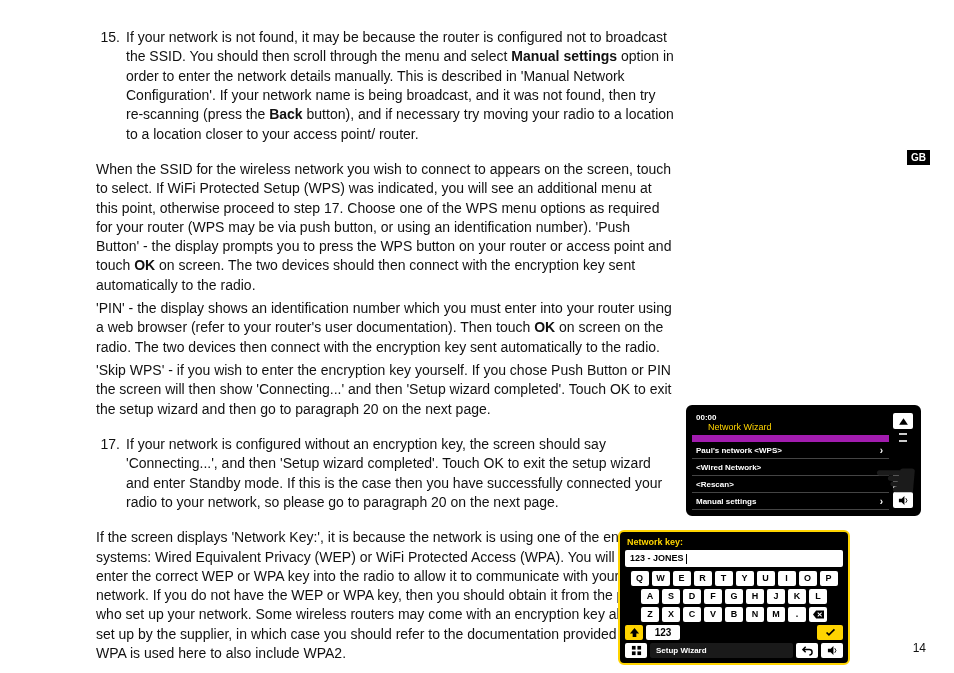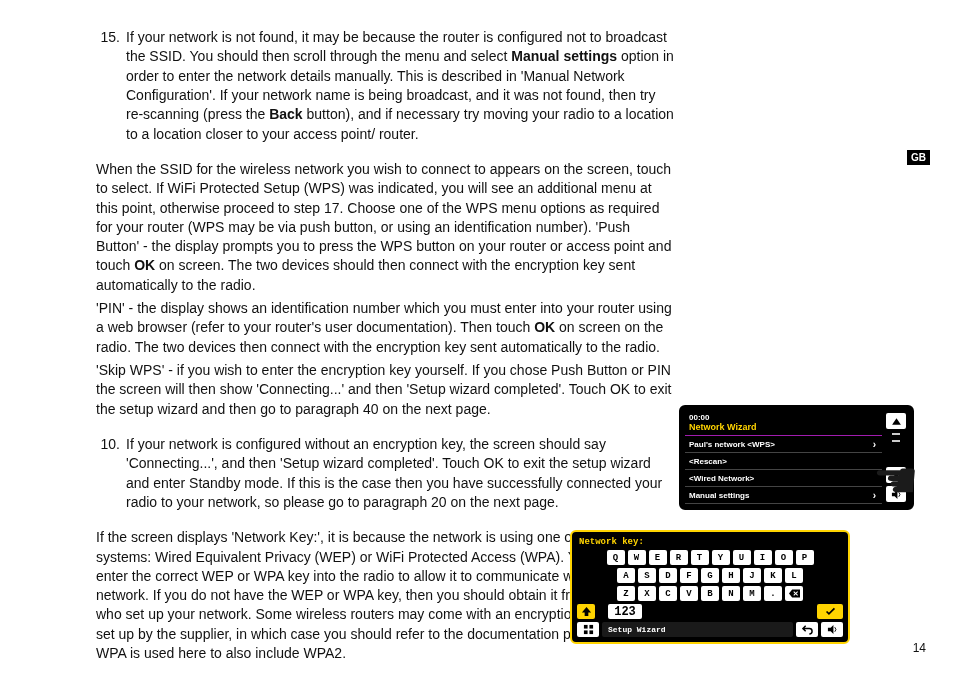--- a/index.html
+++ b/index.html
@@ -7,40 +7,40 @@
   .title { color: #888; font-weight: bold; font-size: 16px; margin-bottom: 14px; }
   .content { width: 580px; font-size: 14px; line-height: 1.38; margin-left: 40px; }
   .item { display: flex; margin-bottom: 12px; }
   .num { width: 24px; flex: 0 0 24px; text-align: right; padding-right: 6px; }
   .body { flex: 1; }
   .body p { margin: 0 0 4px 0; }
   b.inline { font-weight: bold; }
   .gb { position: absolute; right: 24px; top: 150px; background: #000; color: #fff; font-size: 10px; font-weight: bold; padding: 2px 4px; }
   .pagenum { position: absolute; right: 28px; bottom: 18px; font-size: 12px; }
   
-  .device-a { position: absolute; right: 40px; top: 405px; width: 235px; background: #000; border-radius: 6px; border: 2px solid #000; padding: 4px; box-sizing: border-box; }
+  .device-a { position: absolute; right: 33px; top: 405px; width: 235px; background: #000; border-radius: 6px; border: 2px solid #000; padding: 4px; box-sizing: border-box; }
   .da-top { display: flex; height: 100%; }
   .da-left { flex: 1; }
   .da-time { color: #fff; font-size: 8px; font-weight: bold; padding: 2px 4px 0 4px; }
-  .da-head { color: #ffd400; font-size: 9px; font-weight: bold; padding: 0 4px 3px 4px; }
-  .da-list { border-top: 1px solid #a21caf; text-align: right; }
+  .da-head { color: #ffd400; font-size: 9px; font-weight: normal; padding: 0 4px 3px 4px; margin-left: 12px; }
+  .da-list { border-top: 7px solid #a21caf; text-align: right; }
   .da-row { display: flex; align-items: center; height: 16px; padding: 0 4px; border-bottom: 1px solid #444; font-size: 8px; font-weight: bold; color: #fff; }
   .da-row span.chev { margin-left: auto; margin-right: 2px; font-size: 10px; }
   .da-right { width: 24px; display: flex; flex-direction: column; gap: 3px; align-items: center; padding: 2px 0 2px 2px; }
   .sqbtn { width: 20px; height: 16px; background: #fff; color: #000; border-radius: 2px; display: flex; align-items: center; justify-content: center; font-size: 10px; font-weight: bold; }
   .scrolldash { width: 8px; height: 2px; background: #ccc; margin: 1px 0; }
   .scrollgap { flex: 1; }
   .hand { position: absolute; right: 35px; top: 450px; font-size: 52px; filter: grayscale(1) brightness(1.6); pointer-events: none; }
-  .device-b { position: absolute; right: 104px; top: 530px; width: 280px; background: #000; border-radius: 6px; border: 2px solid #ffd400; padding: 5px; box-sizing: border-box; font-family: Liberation Mono, monospace; }
+  .device-b { position: absolute; right: 104px; top: 530px; width: 232px; background: #000; border-radius: 6px; border: 2px solid #ffd400; padding: 5px; box-sizing: border-box; }
   .db-title { color: #ffd400; font-size: 9px; font-weight: bold; padding: 0 2px 3px 2px; }
   .db-input { background: #fff; color: #000; font-size: 9px; font-weight: bold; padding: 3px 5px; border-radius: 2px; margin-bottom: 4px; }
   .cursor { display:inline-block; width:1px; height:10px; background:#000; vertical-align:middle; margin-left:2px;}
   .kb-row { display: flex; gap: 3px; justify-content: center; margin-bottom: 3px; }
   .key { background: #fff; color: #000; width: 18px; height: 15px; border-radius: 2px; font-size: 9px; font-weight: bold; display: flex; align-items: center; justify-content: center; }
-  .key.wide { width: 34px; font-size: 12px; margin-left: 10px; }
+  .key.wide { width: 34px; font-size: 10px; }
   .key.yellow { background: #ffd400; }
   .db-bottom { display: flex; gap: 3px; margin-top: 2px; align-items: flex-end; }
   .key.menu { width: 22px; }
   .wizlabel { flex: 1; background: #1a1a1a; color: #fff; font-size: 8px; font-weight: bold; display: flex; align-items: center; padding-left: 6px; border-radius: 2px; height: 15px; }
   svg.ic { width: 11px; height: 11px; display: block; }
 </style>
 </head>
 <body>
 
 <div class="page">
@@ -48,25 +48,25 @@
       <div class="item">
         <div class="num">15.</div>
         <div class="body">
           <p>If your network is not found, it may be because the router is configured not to broadcast the SSID. You should then scroll through the menu and select <b class="inline">Manual settings</b> option in order to enter the network details manually. This is described in 'Manual Network Configuration'. If your network name is being broadcast, and it was not found, then try re-scanning (press the <b class="inline">Back</b> button), and if necessary try moving your radio to a location to a location closer to your access point/ router.</p>
         </div>
       </div>
       <div class="item">
         <div class="body">
           <p>When the SSID for the wireless network you wish to connect to appears on the screen, touch to select. If WiFi Protected Setup (WPS) was indicated, you will see an additional menu at this point, otherwise proceed to step 17. Choose one of the WPS menu options as required for your router (WPS may be via push button, or using an identification number). 'Push Button' - the display prompts you to press the WPS button on your router or access point and touch <b class="inline">OK</b> on screen. The two devices should then connect with the encryption key sent automatically to the radio.</p>
           <p>'PIN' - the display shows an identification number which you must enter into your router using a web browser (refer to your router's user documentation). Then touch <b class="inline">OK</b> on screen on the radio. The two devices then connect with the encryption key sent automatically to the radio.</p>
-          <p>'Skip WPS' - if you wish to enter the encryption key yourself. If you chose Push Button or PIN the screen will then show 'Connecting...' and then 'Setup wizard completed'. Touch OK to exit the setup wizard and then go to paragraph 40 on the next page.</p>
-        </div>
-      </div>
-      <div class="item">
-        <div class="num">10.</div>
+          <p>'Skip WPS' - if you wish to enter the encryption key yourself. If you chose Push Button or PIN the screen will then show 'Connecting...' and then 'Setup wizard completed'. Touch OK to exit the setup wizard and then go to paragraph 20 on the next page.</p>
+        </div>
+      </div>
+      <div class="item">
+        <div class="num">17.</div>
         <div class="body">
           <p>If your network is configured without an encryption key, the screen should say 'Connecting...', and then 'Setup wizard completed'. Touch OK to exit the setup wizard and enter Standby mode. If this is the case then you have successfully connected your radio to your network, so please go to paragraph 20 on the next page.</p>
         </div>
       </div>
       <div class="item">
         <div class="body">
           <p>If the screen displays 'Network Key:', it is because the network is using one of the encryption systems: Wired Equivalent Privacy (WEP)  or WiFi Protected Access (WPA). You will need to enter the correct WEP or WPA key into the radio to allow it to communicate with your wireless network. If you do not have the WEP or WPA key, then you should obtain it from the person who set up your network. Some wireless routers may come with an encryption key already set up by the supplier, in which case you should refer to the documentation provided with it. WPA is used here to also include WPA2.</p>
         </div>
       </div>
     </div>
@@ -78,24 +78,24 @@
     <div class="da-top">
       <div class="da-left">
         <div class="da-time">00:00</div>
         <div class="da-head">Network Wizard</div>
         <div class="da-list" id="da-list">
             <div class="da-row">
               <span>Paul's network &lt;WPS&gt;</span>
               <span class="chev">›</span>
             </div>
             <div class="da-row">
+              <span>&lt;Wired Network&gt;</span>
+            </div>
+            <div class="da-row">
               <span>&lt;Rescan&gt;</span>
-            </div>
-            <div class="da-row">
-              <span>&lt;Wired Network&gt;</span>
             </div>
             <div class="da-row">
               <span>Manual settings</span>
               <span class="chev">›</span>
             </div>
           </div>
       </div>
       <div class="da-right">
         <div class="sqbtn">
           <svg class="ic" viewBox="0 0 10 10">
@@ -116,20 +116,21 @@
               <path d="M8.5 3.5 Q11 6 8.5 8.5" stroke="#000" fill="none" stroke-width="1"></path>
             </svg>
         </div>
       </div>
     </div>
   </div>
   <div class="hand">☚</div>
 
   <div class="device-b">
     <div class="db-title">Network key:</div>
+    <div class="db-input"><span>123 - JONES</span><span class="cursor"></span></div>
     <div id="kb">
         <div class="kb-row">
           <div class="key">Q</div>
           <div class="key">W</div>
           <div class="key">E</div>
           <div class="key">R</div>
           <div class="key">T</div>
           <div class="key">Y</div>
           <div class="key">U</div>
           <div class="key">I</div>

